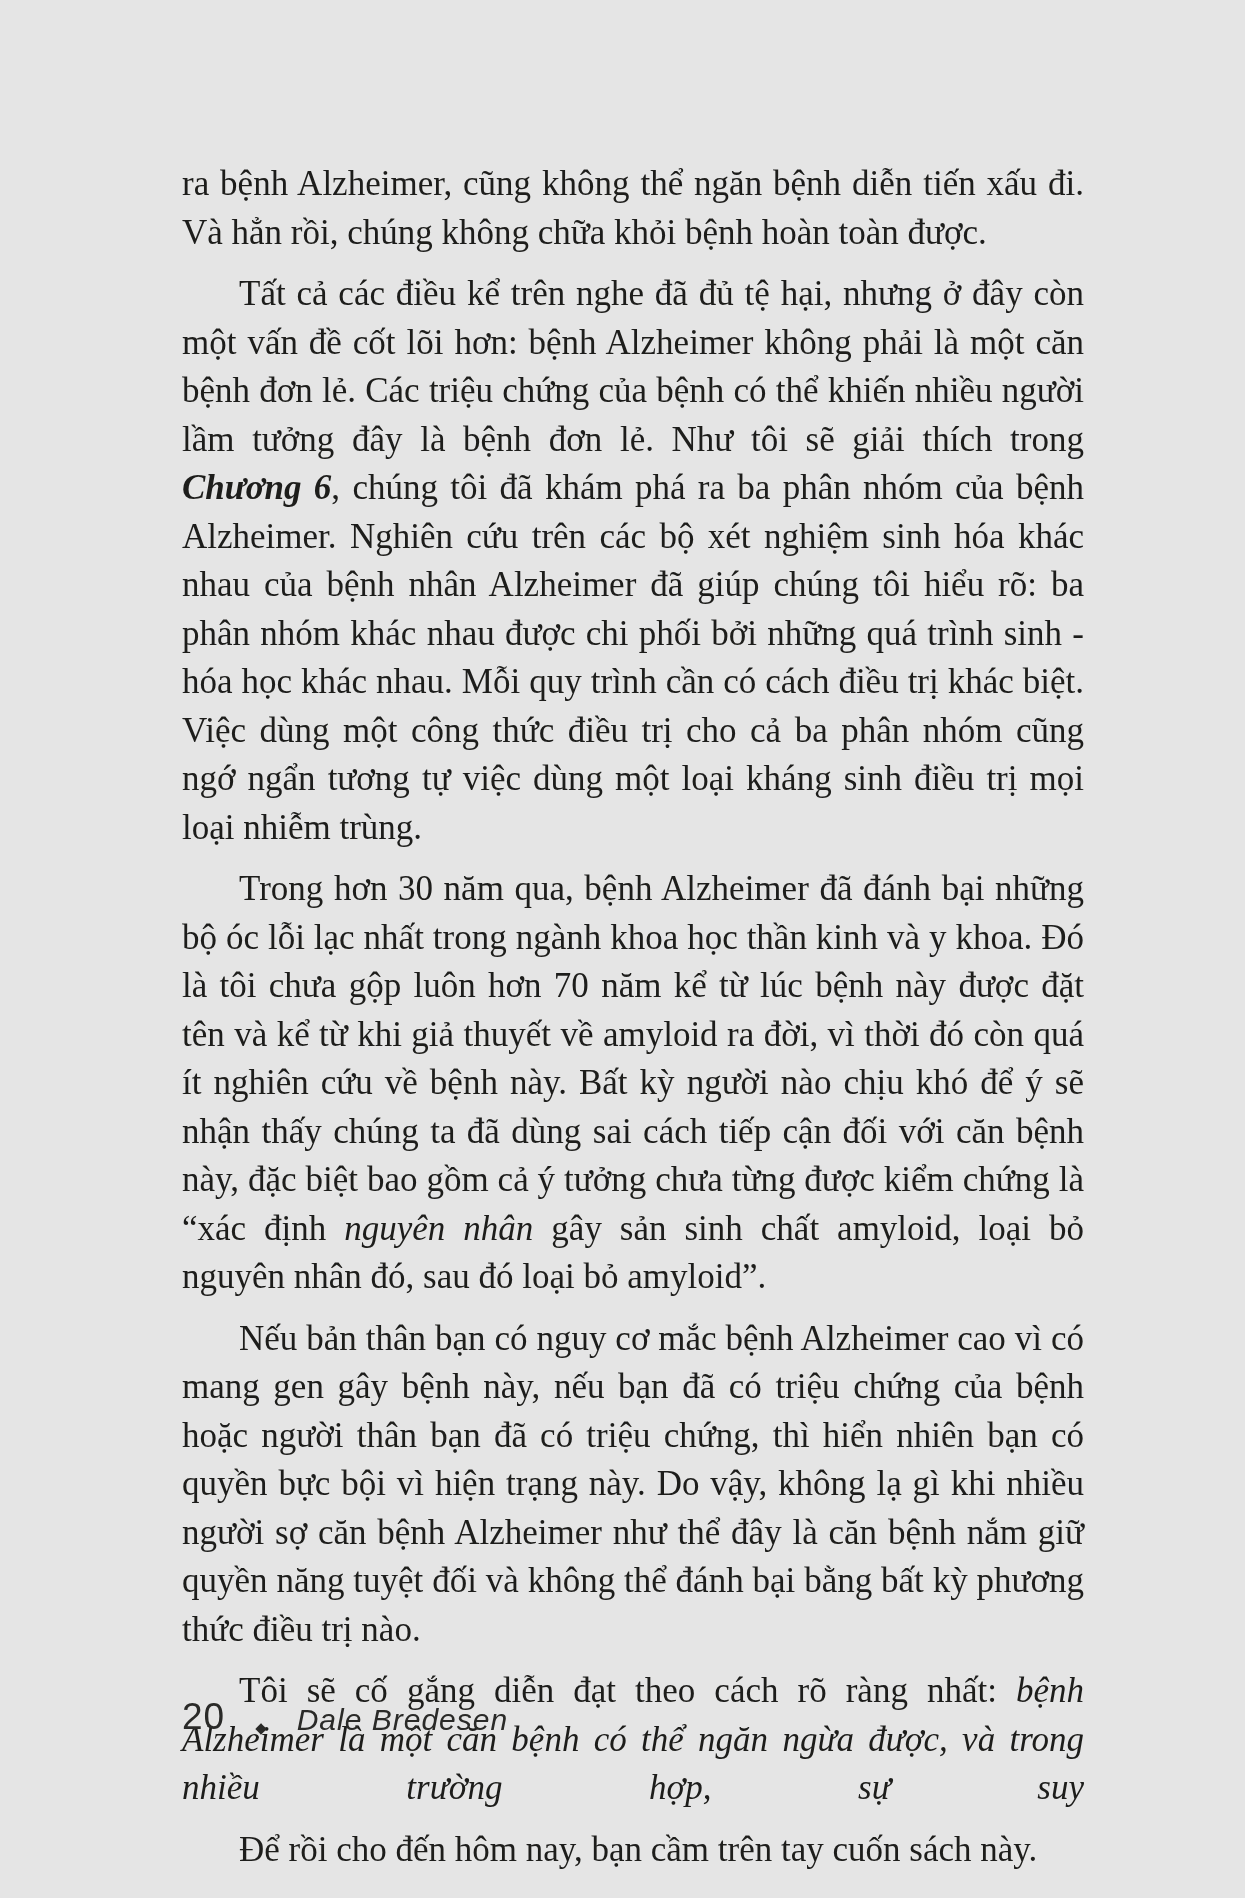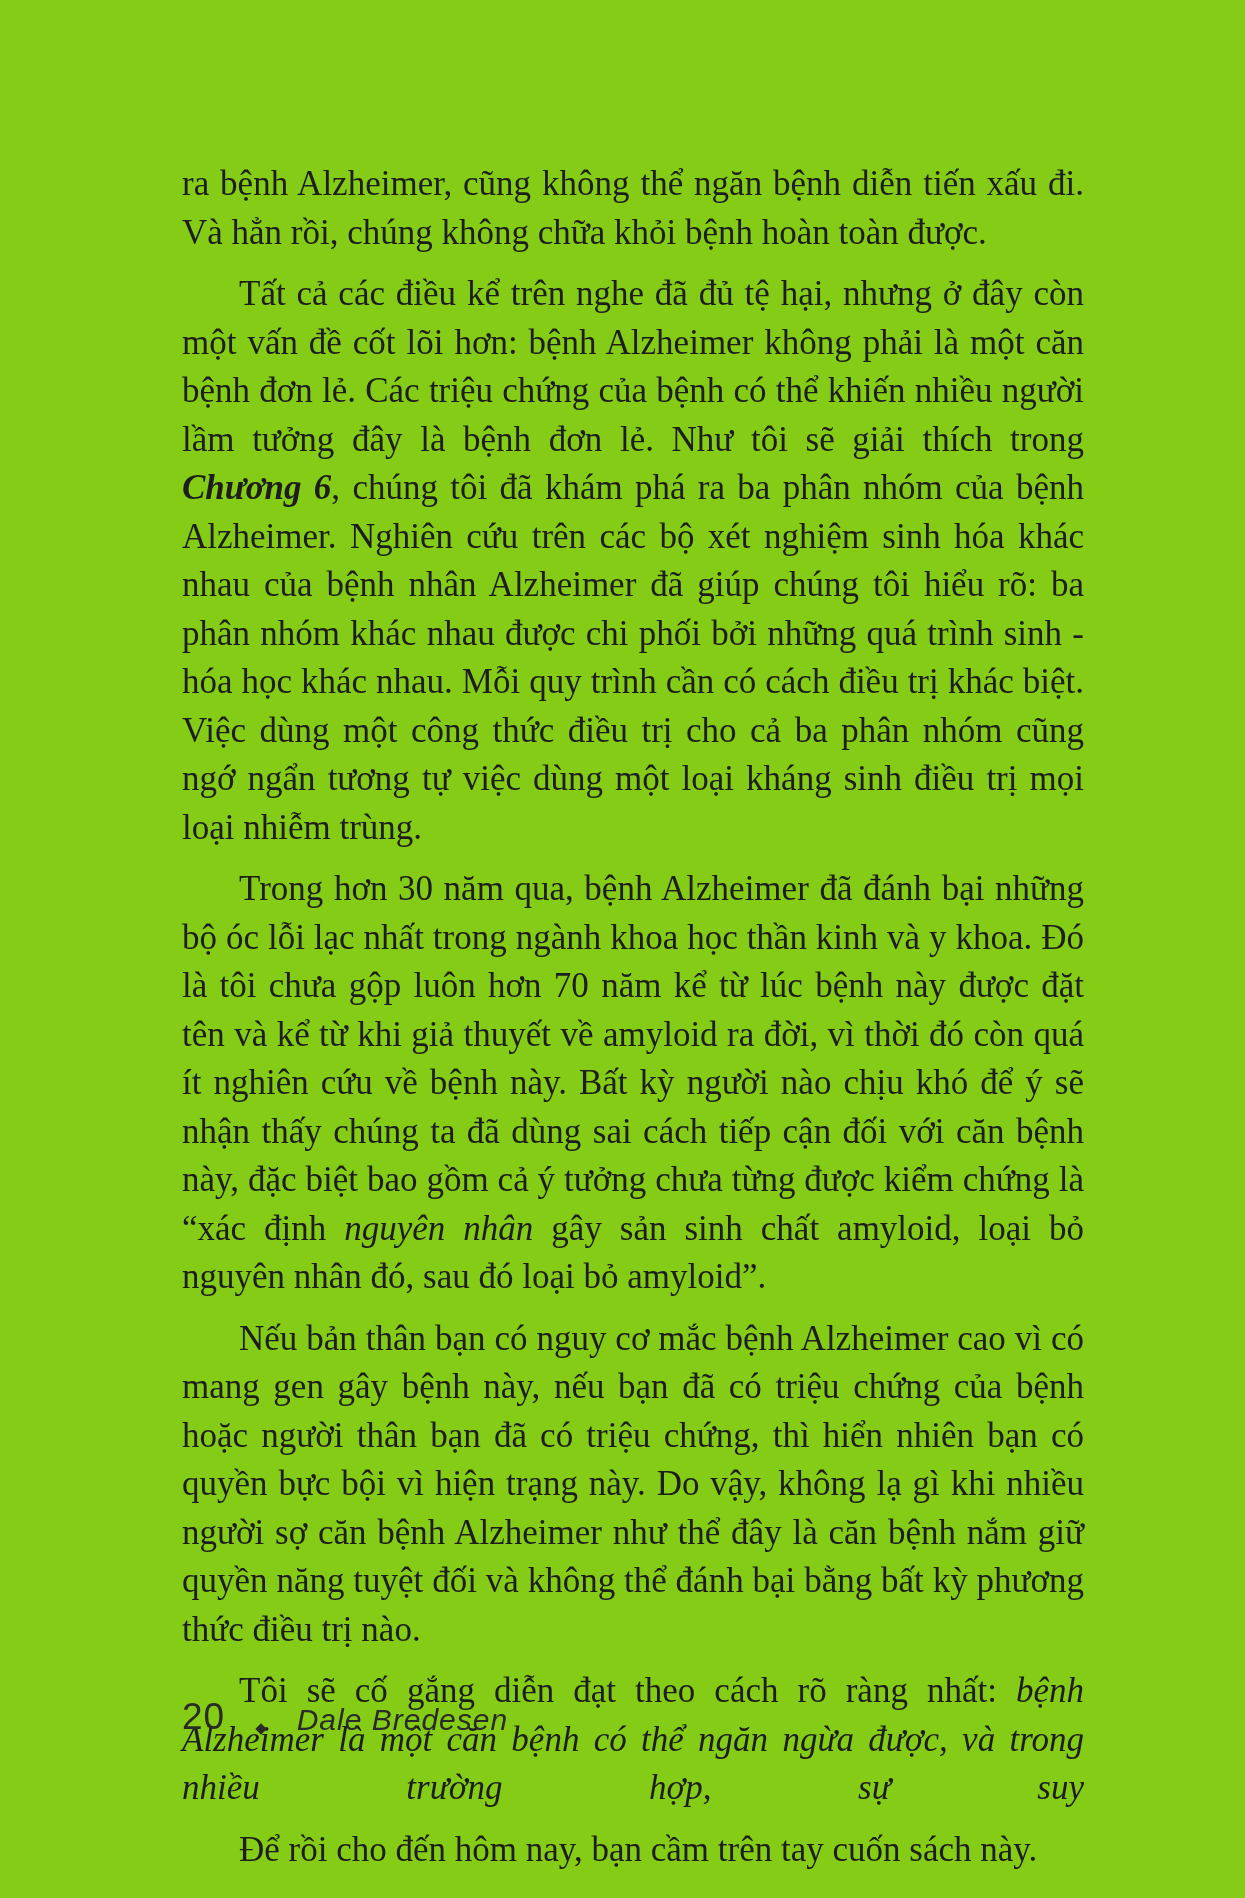--- a/index.html
+++ b/index.html
@@ -11,21 +11,21 @@
     width: 1245px;
     height: 1898px;
     background: #ffffff;
     position: relative;
     font-family: "Liberation Serif", "DejaVu Serif", serif;
     overflow: hidden;
   }
   .page {
     position: absolute;
     inset: 0;
-    background: #84cc16;
+    background: #e5e5e5;
   }
   .text-block {
     position: absolute;
     left: 182px;
     top: 160px;
     width: 902px;
     color: #1d1d1b;
     font-size: 35px;
     line-height: 48.5px;
     text-align: justify;

